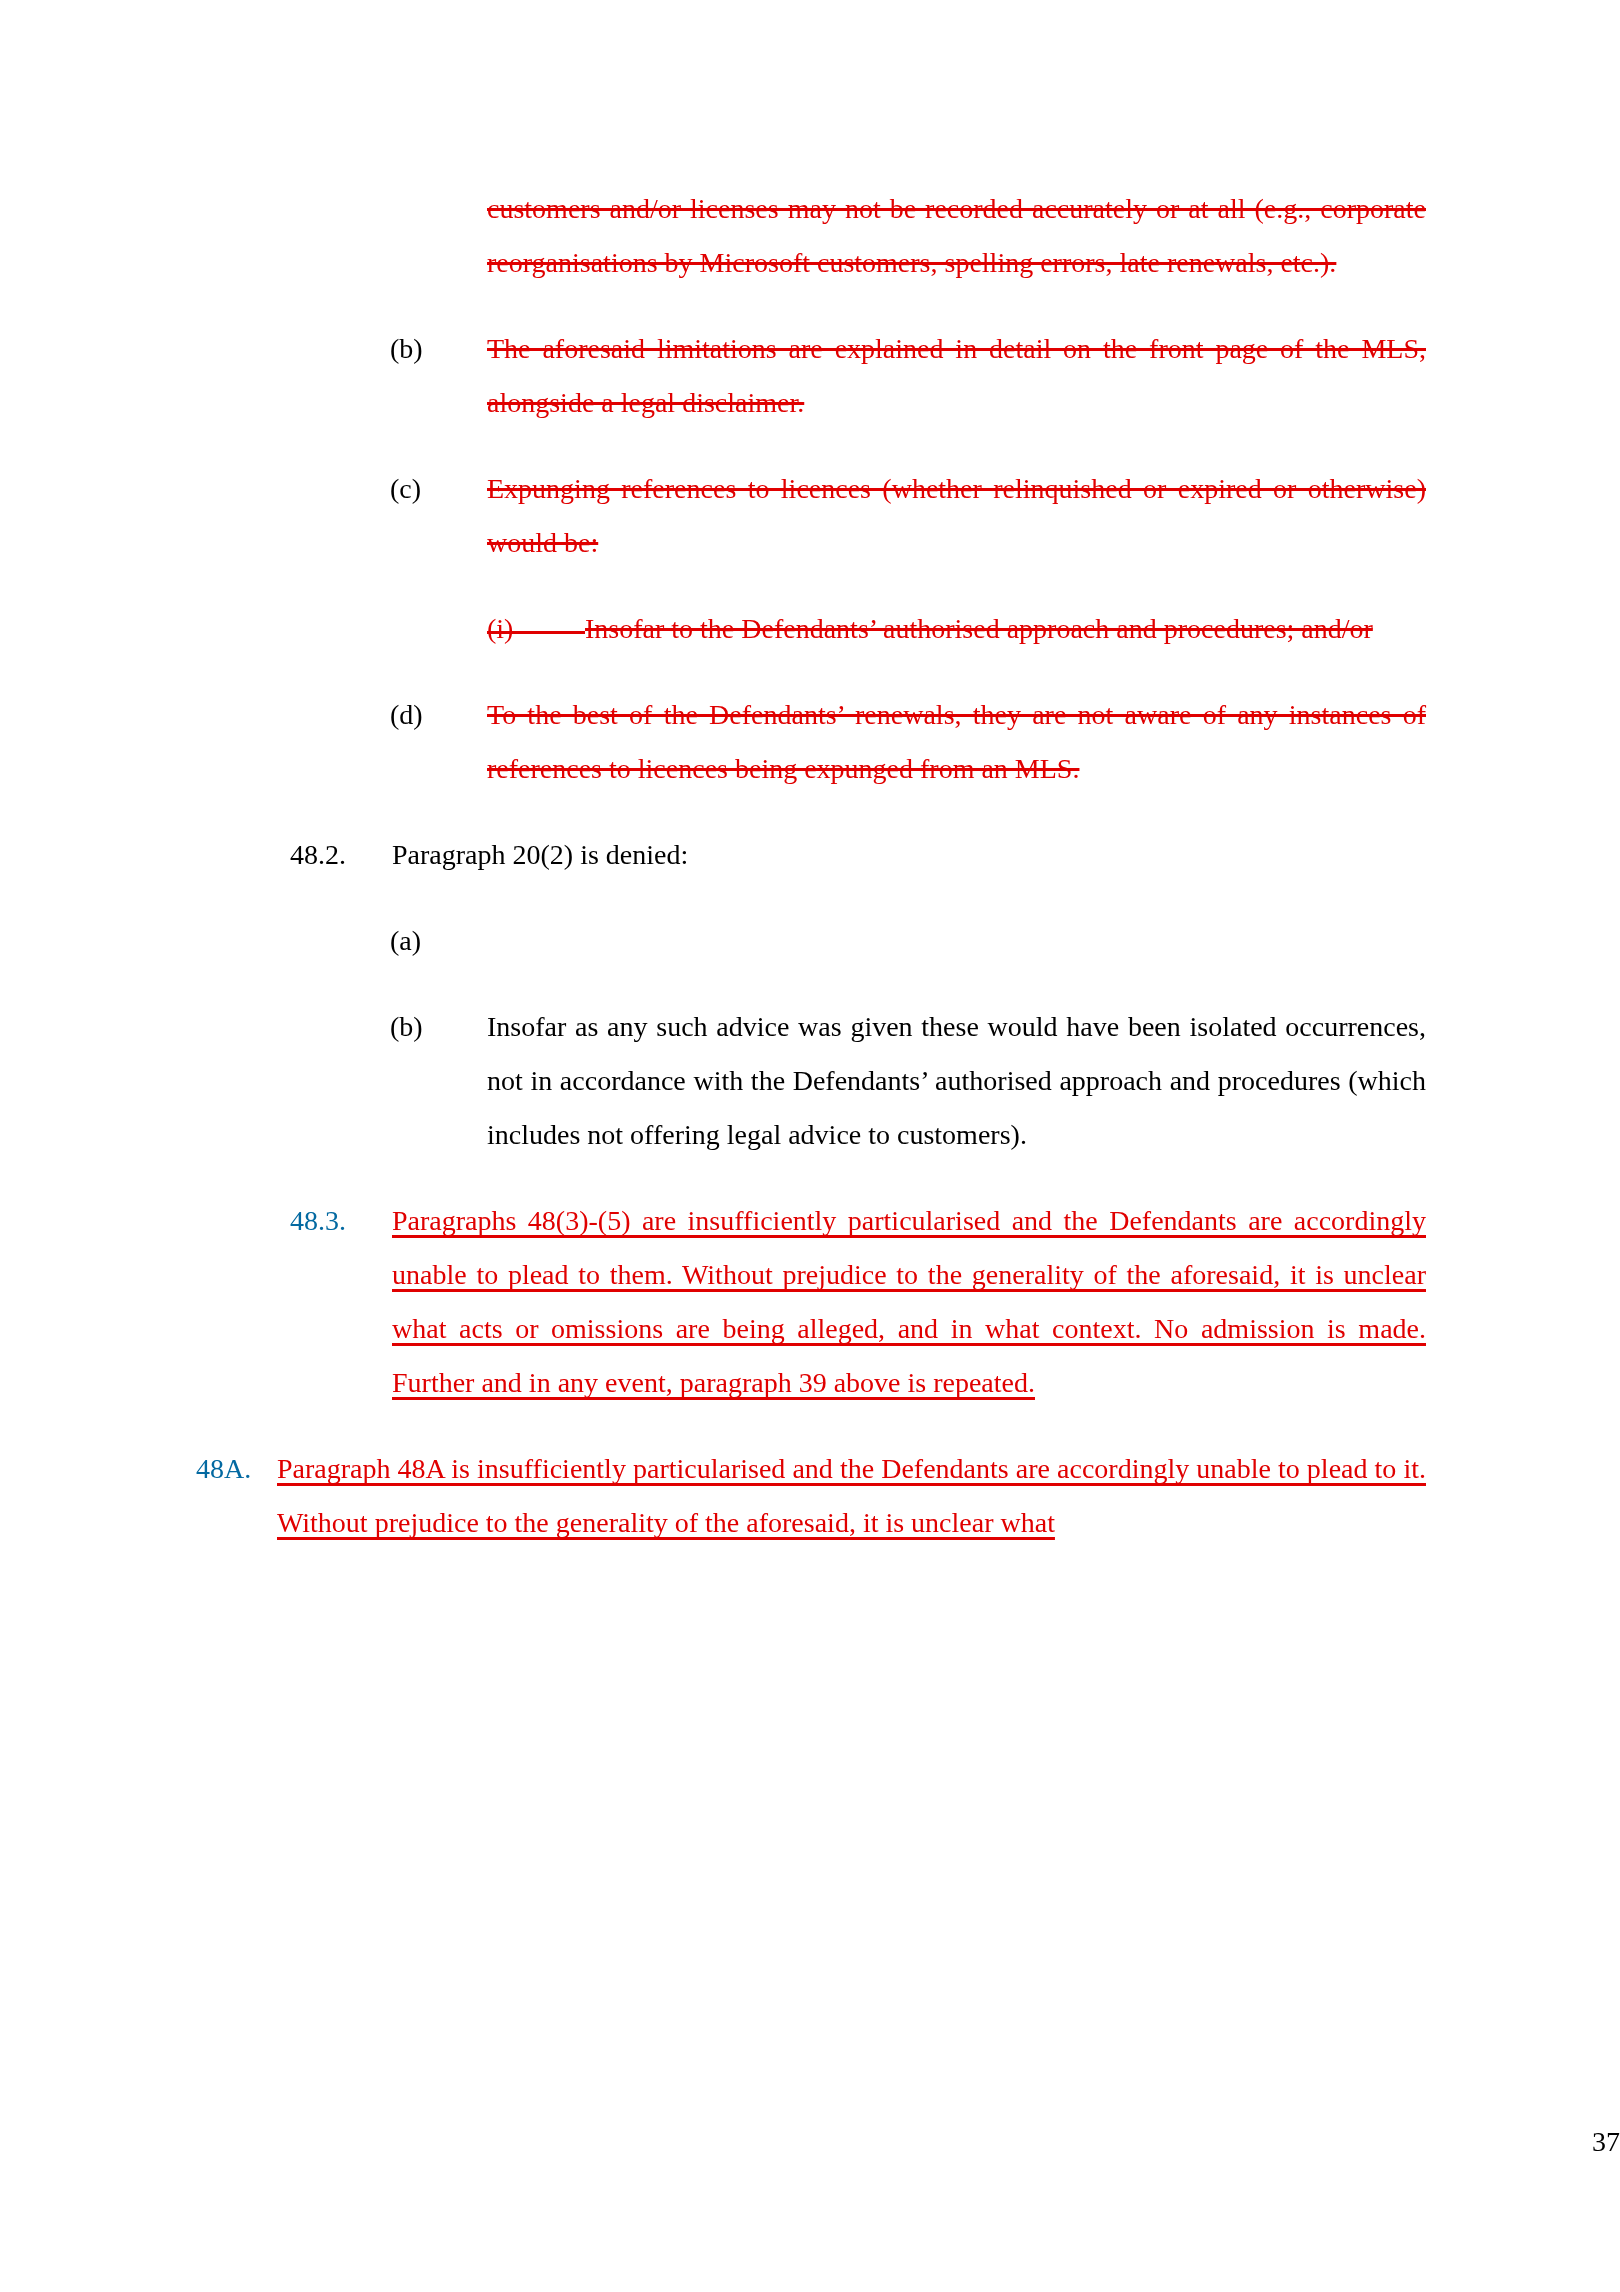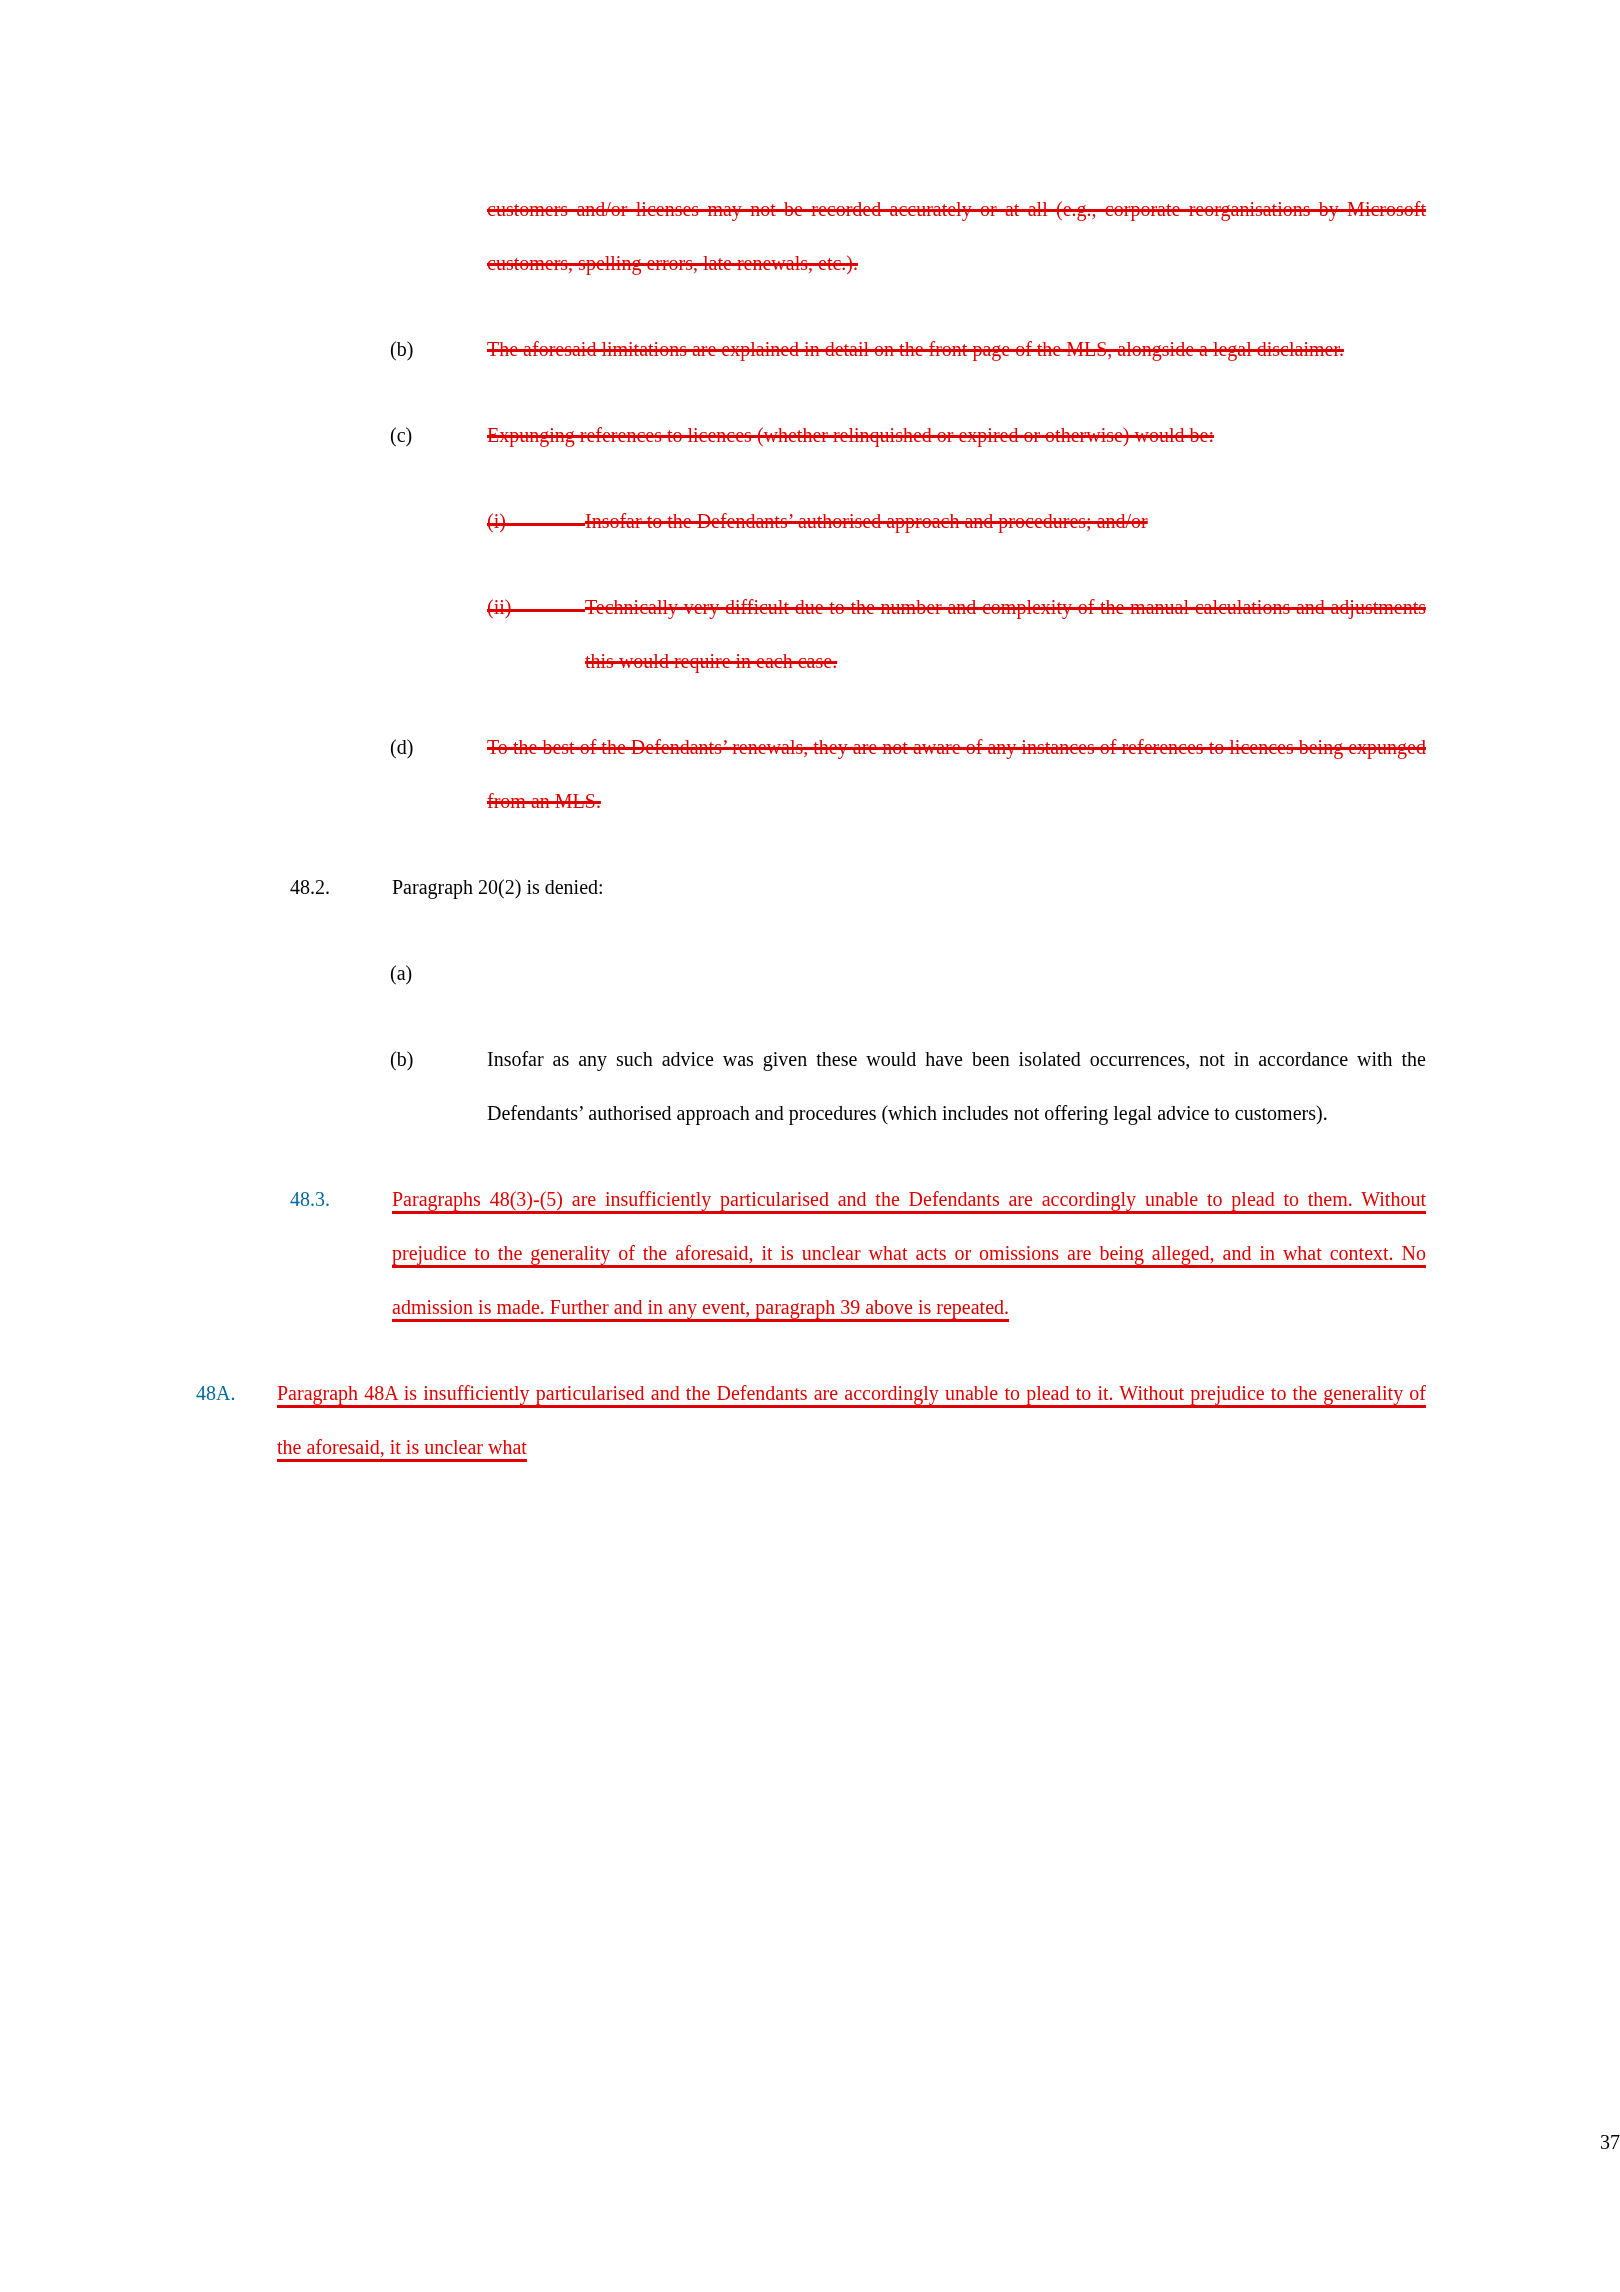--- a/index.html
+++ b/index.html
@@ -6,21 +6,21 @@
     margin: 0;
     padding: 0;
     background: #ffffff;
   }
   .page {
     position: relative;
     width: 1620px;
     height: 2293px;
     background: #ffffff;
     font-family: "Liberation Serif", "DejaVu Serif", serif;
-    font-size: 20px;
+    font-size: 28px;
     line-height: 54px;
     color: #000000;
     overflow: hidden;
     text-rendering: optimizeLegibility;
   }
   .content {
     position: absolute;
     left: 196px;
     top: 182px;
     width: 1230px;
@@ -102,24 +102,20 @@
     <div class="para lvl3">
       <div class="marker">(c)</div>
       <div class="ptext strike">Expunging references to licences (whether relinquished or expired or otherwise) would be:</div>
     </div>
 
     <div class="para lvl4">
       <div class="marker struck">(i)</div>
       <div class="ptext strike">Insofar to the Defendants’ authorised approach and procedures; and/or</div>
     </div>
 
-    <div class="para lvl4">
-      <div class="marker struck">(ii)</div>
-      <div class="ptext strike">Technically very difficult due to the number and complexity of the manual calculations and adjustments this would require in each case.</div>
-    </div>
 
     <div class="para lvl3">
       <div class="marker">(d)</div>
       <div class="ptext strike">To the best of the Defendants’ renewals, they are not aware of any instances of references to licences being expunged from an MLS.</div>
     </div>
 
     <div class="para lvl2">
       <div class="marker">48.2.</div>
       <div class="ptext">Paragraph 20(2) is denied:</div>
     </div>

